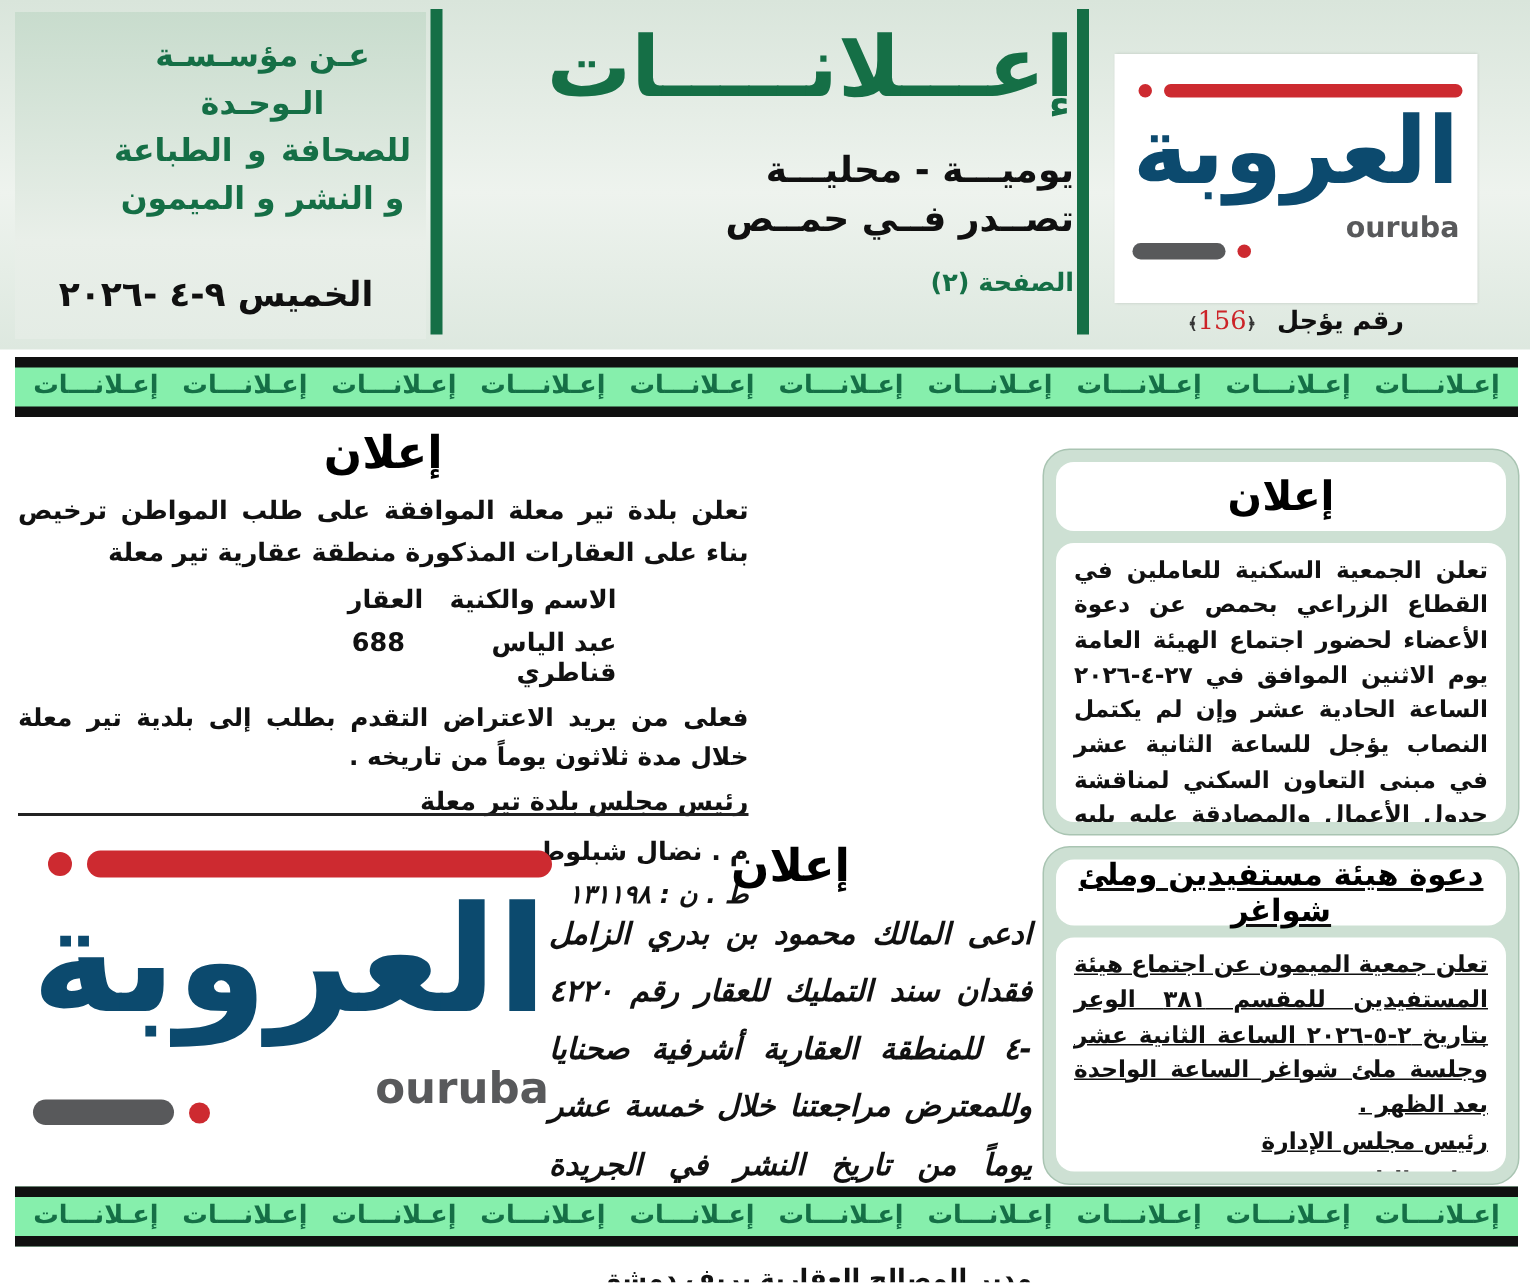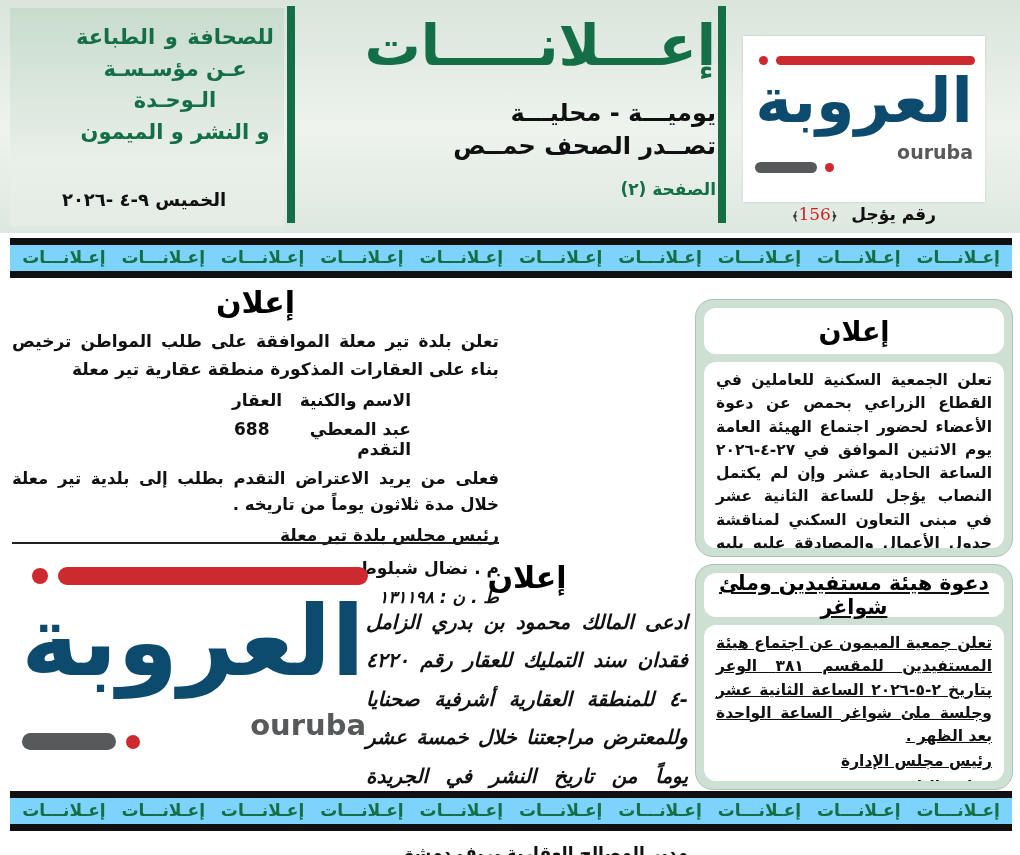--- a/index.html
+++ b/index.html
@@ -13,21 +13,21 @@
   .header {
     position:absolute; left:0; top:0; width:1020px; height:233px;
     background:linear-gradient(180deg,#d9e5db 0%,#eef3ee 55%,#dde8df 100%);
   }
   .pub-box {
     position:absolute; left:10px; top:8px; width:274px; height:218px;
     background:linear-gradient(180deg,#c8dccd 0%,#e9efe9 70%,#e4ece5 100%);
   }
   .pub-lines { direction:rtl; padding:14px 10px 0 66px; color:#156f46; font-size:21px; line-height:1.5; text-align:center; }
   .pub-line.justify { text-align:justify; text-align-last:justify; }
-  .pub-date { position:absolute; left:14px; right:20px; bottom:16px; direction:rtl; text-align:center; font-size:18px; color:#101010; }
+  .pub-date { position:absolute; left:14px; right:20px; bottom:16px; direction:rtl; text-align:center; font-size:23px; color:#101010; }
   .vbar { position:absolute; top:6px; width:8px; height:217px; background:#156f46; }
   .vbar.v1 { left:287px; } .vbar.v2 { left:718px; }
   .center-head { position:absolute; left:296px; top:10px; width:420px; text-align:right; direction:rtl; }
   .main-title { color:#156f46; font-size:56px; line-height:1.2; margin-top:2px; }
   .subtitles { margin-top:18px; font-size:24px; line-height:1.36; color:#101010; }
   .page-label { margin-top:17px; color:#156f46; font-size:17px; }
   .logo-card { position:absolute; left:743px; top:36px; width:242px; height:166px; background:#ffffff; box-shadow:0 0 2px rgba(0,0,0,.15); }
   .issue-line { position:absolute; left:743px; top:204px; width:242px; direction:rtl; text-align:center; font-size:17px; color:#101010; }
   .issue-line .num-wrap { direction:ltr; unicode-bidi:isolate; margin-right:8px; }
   .issue-line .bracket { font-size:11px; color:#333; }
@@ -47,21 +47,21 @@
   .l-small .olg-graybar { left:12px; bottom:29px; width:62px; height:11px; border-radius:6px; }
   .l-small .olg-dot2 { left:82px; bottom:30px; width:9px; height:9px; }
   .l-big { left:12px; top:556px; width:362px; height:234px; }
   .l-big .olg-dot { left:20px; top:12px; width:16px; height:16px; }
   .l-big .olg-redbar { left:46px; right:6px; top:11px; height:18px; border-radius:9px; }
   .l-big .olg-ar { top:24px; font-size:98px; line-height:1.25; }
   .l-big .olg-latin { right:8px; top:152px; font-size:29px; }
   .l-big .olg-graybar { left:10px; bottom:40px; width:94px; height:17px; border-radius:9px; }
   .l-big .olg-dot2 { left:114px; bottom:41px; width:14px; height:14px; }
   
-  .banner { position:absolute; left:10px; width:1002px; background:#7dd3fc; }
+  .banner { position:absolute; left:10px; width:1002px; background:#86efac; }
   .banner-bar { height:7px; background:#101010; }
   .banner-text {
     color:#156f46; font-size:17px; line-height:22px; padding:1px 4px 3px;
     text-align:center; white-space:nowrap; overflow:hidden; direction:rtl; word-spacing:10px;
   }
   .banner.top { top:238px; } .banner.bottom { top:791px; }
   
   .ad1 { position:absolute; left:12px; top:285px; width:487px; direction:rtl; }
   .ad-title { text-align:center; font-size:30px; color:#000; margin-bottom:8px; }
   .ad1-body { font-size:17px; line-height:1.62; text-align:justify; }
@@ -93,34 +93,34 @@
 </style>
 </head>
 <body>
 
 <div class="page">
 
   <div class="header">
 
     <div class="pub-box">
       <div class="pub-lines">
+        <div class="pub-line">عـن مؤسـسـة الـوحـدة</div>
         <div class="pub-line justify">للصحافة و الطباعة</div>
-        <div class="pub-line">عـن مؤسـسـة الـوحـدة</div>
         <div class="pub-line">و النشر و الميمون</div>
       </div>
       <div class="pub-date">الخميس ٩-٤ -٢٠٢٦</div>
     </div>
 
     <div class="vbar v1"></div>
 
     <div class="center-head">
       <div class="main-title">إعـــلانـــــات</div>
       <div class="subtitles">
         <div>يوميـــة - محليـــة</div>
-        <div>تصــدر الصحف حمــص</div>
+        <div>تصــدر فــي حمــص</div>
       </div>
       <div class="page-label">الصفحة (٢)</div>
     </div>
 
     <div class="vbar v2"></div>
 
     <div class="logo-card">
       <div class="olg l-small">
         <span class="olg-dot"></span>
         <div class="olg-redbar"></div>
@@ -145,21 +145,21 @@
 
   <div class="ad1">
     <div class="ad-title">إعلان</div>
     <div class="ad1-body">تعلن بلدة تير معلة الموافقة على طلب المواطن ترخيص بناء على العقارات المذكورة منطقة عقارية تير معلة</div>
     <div class="ad1-table">
       <div class="t-row">
         <span>الاسم والكنية</span>
         <span>العقار</span>
       </div>
       <div class="t-row">
-        <span>عبد المعطي التقدم</span>
+        <span>عبد الياس قناطري</span>
         <span>688</span>
       </div>
     </div>
     <div class="ad1-body2">فعلى من يريد الاعتراض التقدم بطلب إلى بلدية تير معلة خلال مدة ثلاثون يوماً من تاريخه .</div>
     <div class="sig-center">رئيس مجلس بلدة تير معلة</div>
     <div class="sig-center">م . نضال شبلوط</div>
     <div class="phone-left">ط . ن : ١٣١١٩٨</div>
   </div>
   <div class="divider1"></div>
 

